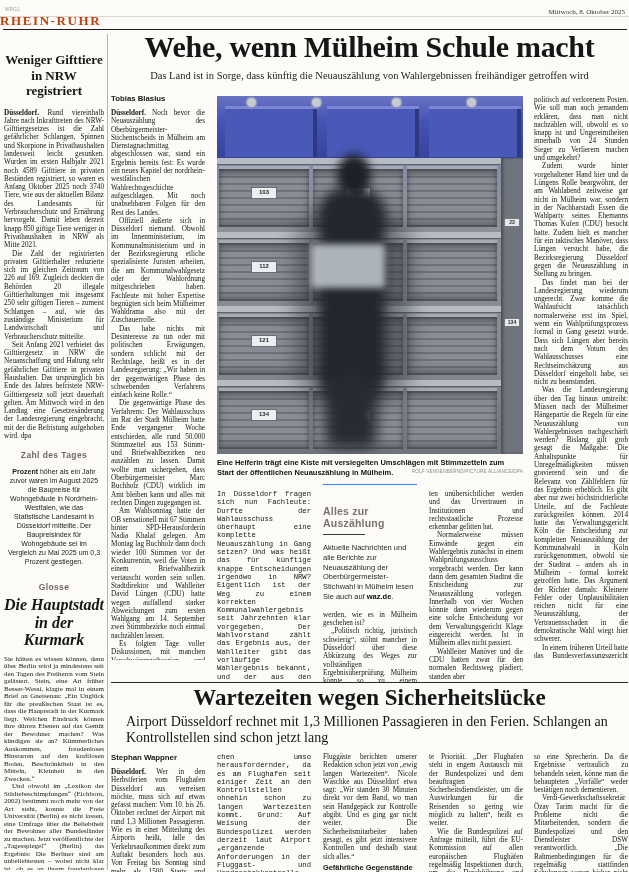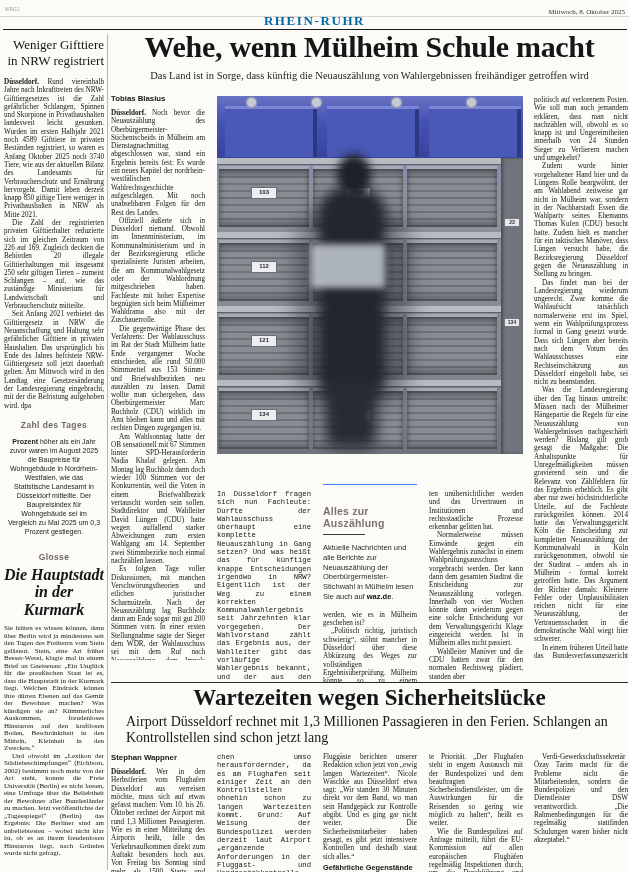--- a/index.html
+++ b/index.html
@@ -1,27 +1,27 @@
 <!DOCTYPE html>
 <html lang="de"><head>
 <meta charset="utf-8">
 <style>
   html,body{margin:0;padding:0;background:#e8e6e2;}
   .page{position:relative;width:629px;height:872px;background:#fcfbf8;overflow:hidden;
         font-family:"Liberation Serif",serif;color:#161616;}
   
   .top-hairline{position:absolute;left:0;right:0;top:16px;border-top:1px solid #d9d7d2;}
   .marker{position:absolute;left:5px;top:7px;font:4.5px "Liberation Sans",sans-serif;color:#9a9892;letter-spacing:.4px;}
-  .section-title{position:absolute;left:0;right:0;top:13px;text-align:center;
-        font-weight:700;font-size:13px;letter-spacing:1.6px;color:#0369a1;}
+  .section-title{position:absolute;left:0;right:0;top:13px;
+        font-weight:700;font-size:13px;letter-spacing:1.6px;color:#c2410c;}
   .date{position:absolute;right:4px;top:8px;font-size:7px;color:#333;}
   .mast-rule{position:absolute;left:3px;right:2px;top:29px;border-top:1.2px solid #1c1c1c;}
   
   .rail{position:absolute;left:4px;top:36px;width:100px;height:834px;overflow:hidden;}
-  .rail h2{margin:1px 0 10px;text-align:right;font-size:13px;line-height:15.5px;font-weight:400;}
+  .rail h2{margin:16px 0 10px;text-align:center;font-size:13px;line-height:15.5px;font-weight:700;}
   .vrule{position:absolute;left:107px;top:34px;bottom:2px;border-left:1px solid #b8b5ae;}
   .para{margin:0;font-size:7.2px;line-height:8.3px;text-align:justify;}
   .ind{text-indent:8px;}
   .plead{font-weight:700;}
   .zdt{margin-top:10px;text-align:center;}
   .graylabel{font:700 8.5px "Liberation Sans",sans-serif;color:#6e6963;letter-spacing:.4px;}
   .zdt-num{font-size:34px;font-weight:700;line-height:1;margin:5px 0 6px;}
   .zdt-text{font:7px/9px "Liberation Sans",sans-serif;color:#222;text-align:center;padding:0 2px;}
   .zdt-text b{font-weight:700;}
   .glosse{margin-top:16px;text-align:center;}
@@ -112,20 +112,21 @@
   <div class="main">
     <h1 class="m-head">Wehe, wenn Mülheim Schule macht</h1>
     <p class="m-sub">Das Land ist in Sorge, dass künftig die Neuauszählung von Wahlergebnissen freihändiger getroffen wird</p>
 
     <div class="m-body">
 
       <div class="mcol c1" style="top:0;height:566px;">
         <p class="byline">Tobias Blasius</p>
         <p class="para"><b class="plead">Düsseldorf.</b><span> Noch bevor die Neuauszählung des Oberbürgermeister-Stichentscheids in Mülheim am Dienstagnachmittag abgeschlossen war, stand ein Ergebnis bereits fest: Es wurde ein neues Kapitel der nordrhein-westfälischen Wahlrechtsgeschichte aufgeschlagen. Mit noch unabsehbaren Folgen für den Rest des Landes.</span></p>
         <p class="para ind"><span>Offiziell äußerte sich in Düsseldorf niemand. Obwohl im Innenministerium, im Kommunalministerium und in der Bezirksregierung etliche spezialisierte Juristen arbeiten, die am Kommunalwahlgesetz oder der Wahlordnung mitgeschrieben haben. Fachleute mit hoher Expertise begnügten sich beim Mülheimer Wahldrama also mit der Zuschauerrolle.</span></p>
+        <p class="para ind"><span>Das habe nichts mit Desinteresse zu tun oder mit politischen Erwägungen, sondern schlicht mit der Rechtslage, heißt es in der Landesregierung: „Wir haben in der gegenwärtigen Phase des schwebenden Verfahrens einfach keine Rolle.“</span></p>
         <p class="para ind"><span>Die gegenwärtige Phase des Verfahrens: Der Wahlausschuss im Rat der Stadt Mülheim hatte Ende vergangener Woche entschieden, alle rund 50.000 Stimmzettel aus 153 Stimm- und Briefwahlbezirken neu auszählen zu lassen. Damit wollte man sichergehen, dass Oberbürgermeister Marc Buchholz (CDU) wirklich im Amt bleiben kann und alles mit rechten Dingen zugegangen ist.</span></p>
         <p class="para ind"><span>Am Wahlsonntag hatte der OB sensationell mit 67 Stimmen hinter SPD-Herausforderin Nadia Khalaf gelegen. Am Montag lag Buchholz dann doch wieder 100 Stimmen vor der Konkurrentin, weil die Voten in einem Briefwahlbezirk vertauscht worden sein sollen. Stadtdirektor und Wahlleiter David Lüngen (CDU) hatte wegen auffallend starker Abweichungen zum ersten Wahlgang am 14. September zwei Stimmbezirke noch einmal nachzählen lassen.</span></p>
         <p class="para ind"><span>Es folgten Tage voller Diskussionen, mit manchen Verschwörungstheorien und etlichen juristischer Scharmützeln. Nach der Neuauszählung lag Buchholz dann am Ende sogar mit gut 200 Stimmen vorn. In einer ersten Stellungnahme sagte der Sieger dem WDR, der Wahlausschuss sei mit dem Ruf nach Neuauszählung „dem Impuls der Demokratie“ gefolgt, „was vielleicht nicht notwendig gewesen wäre, wenn man direkt der Rechtsstaatlichkeit vertraut hätte“.</span></p>
       </div>
 
       <div class="photo">
         <div class="ph-topshelf">
           <div class="crateblue" style="left:8px;"></div>
           <div class="crateblue" style="left:110px;"></div>
           <div class="crateblue" style="left:212px;"></div>
@@ -171,20 +172,24 @@
           <span class="sidelbl" style="top:160px;">134</span>
         </div>
         <div class="ph-person">
           <div class="p-streak"></div>
           <div class="p-body"></div>
           <div class="p-head"></div>
           <div class="p-legs"></div>
           <div class="p-box"></div>
         </div>
       </div>
+      <div class="caption-wrap">
+        <p class="caption">Eine Helferin trägt eine Kiste mit versiegelten Umschlägen mit Stimmzetteln zum Start der öffentlichen Neuauszählung in Mülheim.</p>
+        <span class="credit">ROLF VENNENBERND/PICTURE ALLIANCE/DPA</span>
+      </div>
 
       <div class="mcol c2" style="top:396px;height:192px;">
         <p class="para"><span>In Düsseldorf fragen sich nun Fachleute: Durfte der Wahlausschuss überhaupt eine komplette Neuauszählung in Gang setzen? Und was heißt das für künftige knappe Entscheidungen irgendwo in NRW? Eigentlich ist der Weg zu einem korrekten Kommunalwahlergebnis seit Jahrzehnten klar vorgegeben. Der Wahlvorstand zählt das Ergebnis aus, der Wahlleiter gibt das vorläufige Wahlergebnis bekannt, und der aus den Ratsfraktionen gebildete Wahlausschuss stellt das Wahlergebnis hinterher fest. Dazu gehört laut Gesetz auch die Beseitigung von „Rechenfehlern“. Aber darf hier auch gleich eine komplette Neuauszählung beschlossen</span></p>
       </div>
 
       <div class="mcol c3" style="top:390px;height:198px;">
         <div class="ibox">
           <div class="ibox-title">Alles zur Auszählung</div>
           <div class="ibox-rule"></div>
           <p class="ibox-text"><span>Aktuelle Nachrichten und alle Berichte zur Neuauszählung der Oberbürgermeister-Stichwahl in Mülheim lesen Sie auch auf </span><b>waz.de</b><span>.</span></p>
@@ -227,19 +232,20 @@
       <div class="bcol c3">
         <p class="para"><span>Fluggäste berichten unserer Redaktion schon jetzt von „ewig langen Wartezeiten“. Nicole Wäschke aus Düsseldorf etwa sagt: „Wir standen 30 Minuten direkt vor dem Band, wo man sein Handgepäck zur Kontrolle abgibt. Und es ging gar nicht weiter. Die Sicherheitsmitarbeiter haben gesagt, es gibt jetzt intensivere Kontrollen und deshalb staut sich alles.“</span></p>
         <p class="subhead2">Gefährliche Gegenstände durchgeschleust</p>
 
       </div>
       <div class="bcol c4">
         <p class="para"><span>te Priorität. „Der Flughafen steht in engem Austausch mit der Bundespolizei und dem beauftragten Sicherheitsdienstleister, um die Auswirkungen für die Reisenden so gering wie möglich zu halten“, heißt es weiter.</span></p>
         <p class="para ind"><span>Wie die Bundespolizei auf Anfrage mitteilt, führt die EU-Kommission auf allen europäischen Flughäfen regelmäßig Inspektionen durch, um die Durchführung und Einhaltung der europäischen Luftsicherheitsstandards zu überwachen. „Eine solche routinemäßige Inspektion wurde im September 2025 am Flughafen Düsseldorf durchgeführt. Die Ergebnisse wurden den zuständigen Behörden mitgeteilt“,</span></p>
       </div>
       <div class="bcol c5">
+        <p class="para"><span>so eine Sprecherin. Da die Ergebnisse vertraulich zu behandeln seien, könne man die behaupteten „Vorfälle“ weder bestätigen noch dementieren.</span></p>
         <p class="para ind"><span>Verdi-Gewerkschaftssekretär Özay Tarim macht für die Probleme nicht die Mitarbeitenden, sondern die Bundespolizei und den Dienstleister DSW verantwortlich. „Die Rahmenbedingungen für die regelmäßig stattfinden Schulungen waren bisher nicht akzeptabel.“</span></p>
 
       </div>
     </div>
   </div>
 
 </div>
 
 </body></html>

